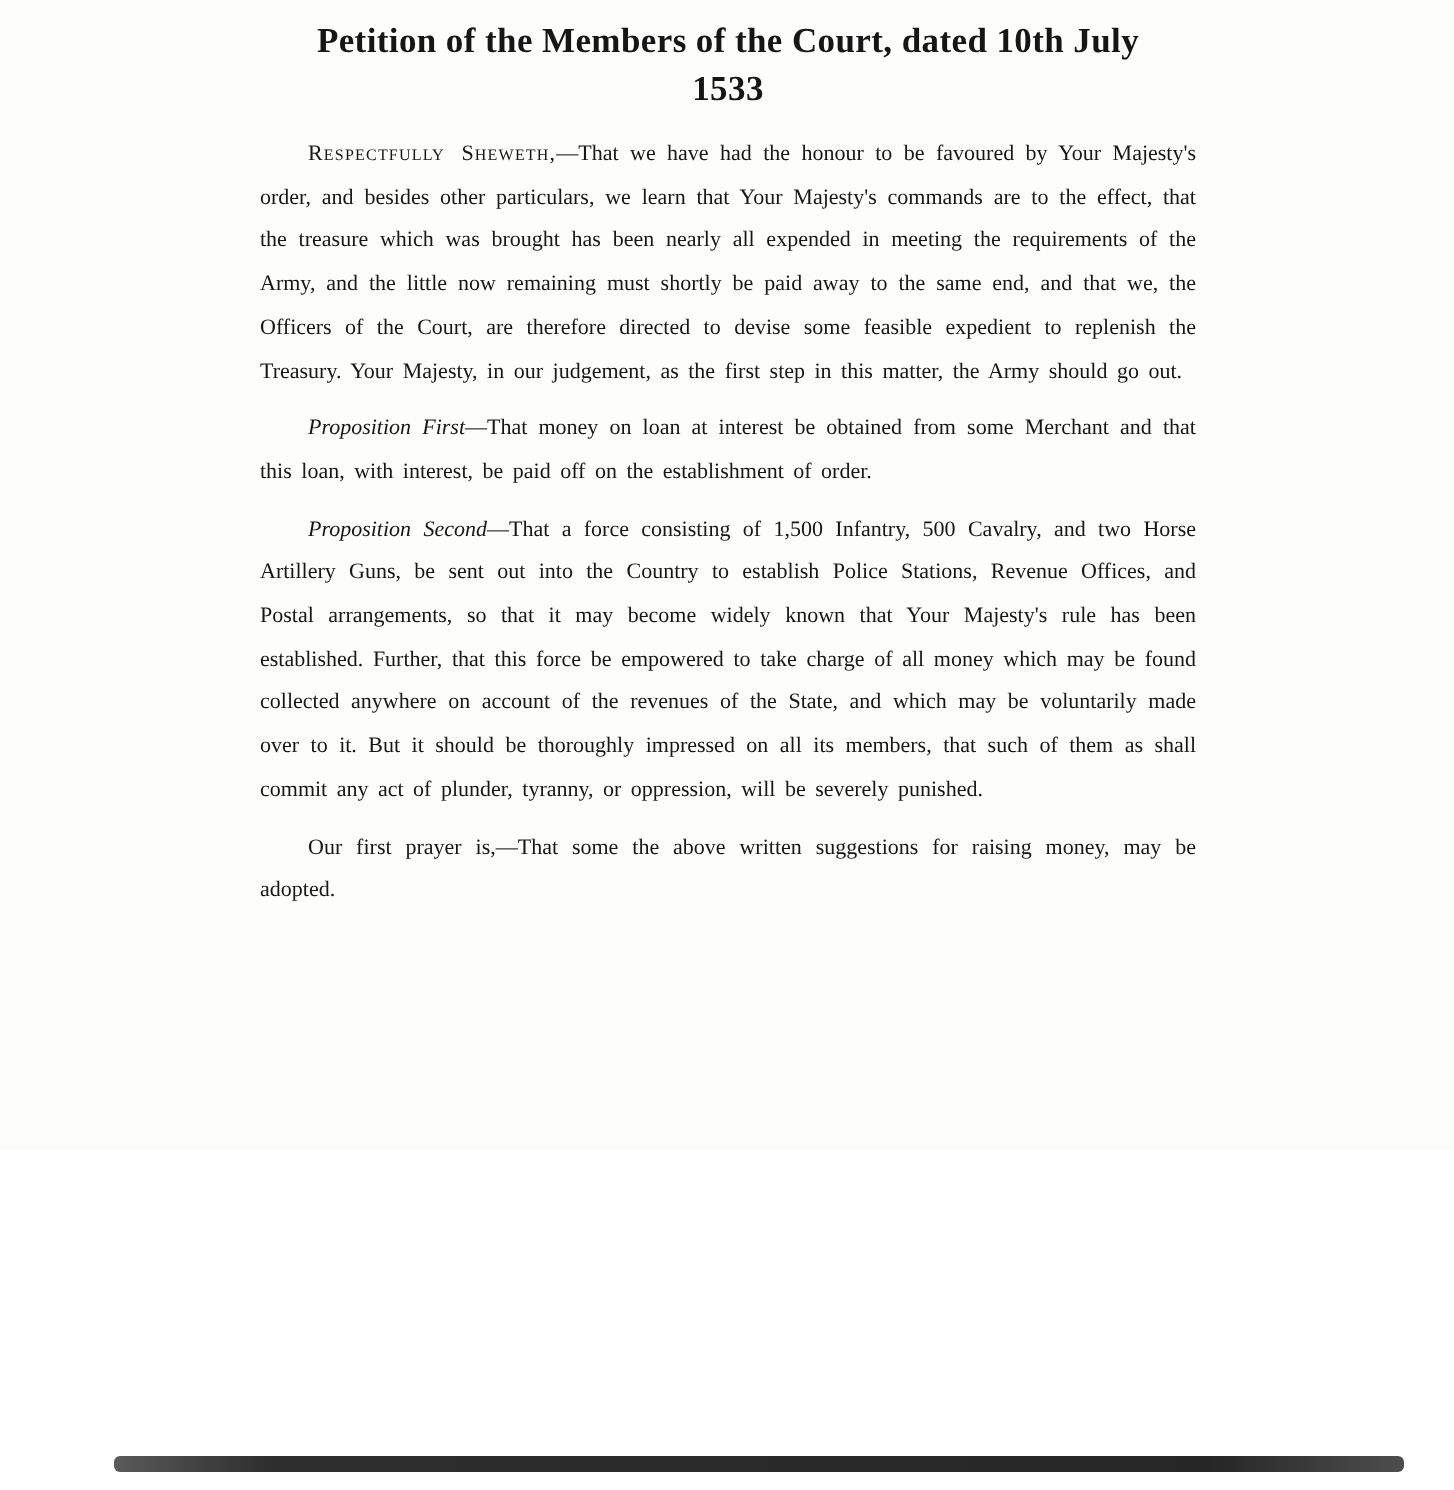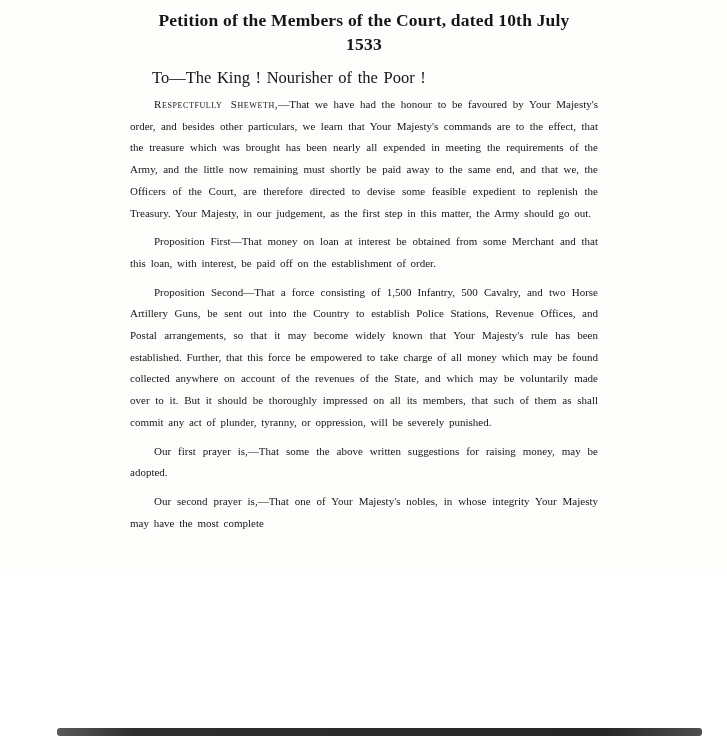--- a/index.html
+++ b/index.html
@@ -46,21 +46,21 @@
     line-height: 21.7px;
     text-align: justify;
     text-indent: 24px;
     word-spacing: 2px;
   }
   .lead.smallcaps {
     font-variant: small-caps;
     letter-spacing: 0.6px;
     word-spacing: 4px;
   }
-  .lead.italic { }
+  .lead.italic { font-style: italic; }
   .scan-bar {
     position: absolute;
     left: 57px;
     top: 728px;
     width: 645px;
     height: 8px;
     border-radius: 3px;
     background: linear-gradient(to right,
       #5a5a5a, var(--scan-bar, #2e2e2e) 12%,
       #262626 85%, #4e4e4e);
@@ -70,29 +70,27 @@
 <body>
 
 <div class="page">
   <div class="text-block">
 
     <h1 class="doc-title">
       <span class="title-line">Petition of the Members of the Court, dated 10th July</span>
       <span class="title-line">1533</span>
     </h1>
 
-    <p class="salutation">To—The King ! Nourisher of the Poor !</p>
 
     <div>
   <p class="body-para"><span class="lead smallcaps">Respectfully Sheweth,</span><span>—That we have had the honour to be favoured by Your Majesty's order, and besides other particulars, we learn that Your Majesty's commands are to the effect, that the treasure which was brought has been nearly all expended in meeting the requirements of the Army, and the little now remaining must shortly be paid away to the same end, and that we, the Officers of the Court, are therefore directed to devise some feasible expedient to replenish the Treasury.  Your Majesty, in our judgement, as the first step in this matter, the Army should go out.</span></p>
 
   <p class="body-para"><span class="lead italic">Proposition First</span><span>—That money on loan at interest be obtained from some Merchant and that this loan, with interest, be paid off on the establishment of order.</span></p>
 
   <p class="body-para"><span class="lead italic">Proposition Second</span><span>—That a force consisting of 1,500 Infantry, 500 Cavalry, and two Horse Artillery Guns, be sent out into the Country to establish Police Stations, Revenue Offices, and Postal arrangements, so that it may become widely known that Your Majesty's rule has been established.  Further, that this force be empowered to take charge of all money which may be found collected anywhere on account of the revenues of the State, and which may be voluntarily made over to it. But it should be thoroughly impressed on all its members, that such of them as shall commit any act of plunder, tyranny, or oppression, will be severely punished.</span></p>
 
   <p class="body-para"><span>Our first prayer is,—That some the above written suggestions for raising money, may be adopted.</span></p>
 
-  <p class="body-para"><span>Our second prayer is,—That one of Your Majesty's nobles, in whose integrity Your Majesty may have the most complete</span></p>
 </div>
   </div>
 
   <div class="scan-bar"></div>
 </div>
 
 </body></html>

